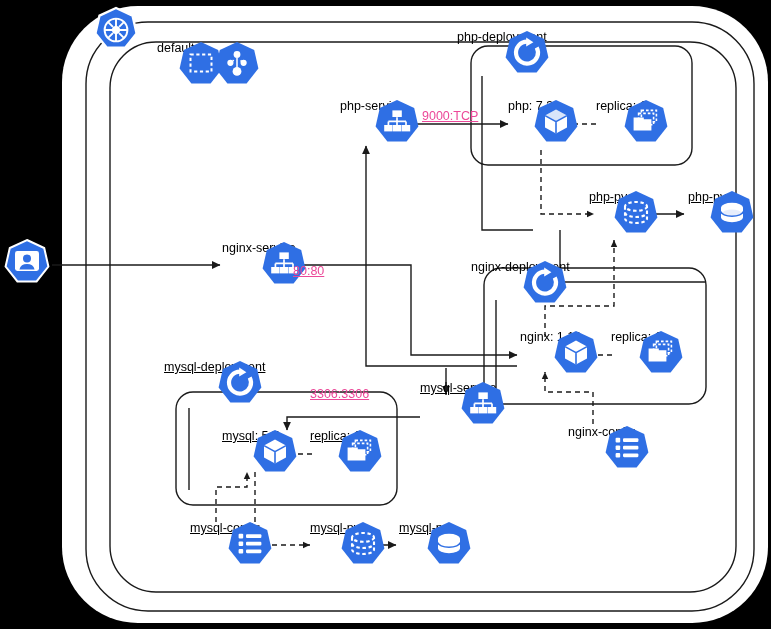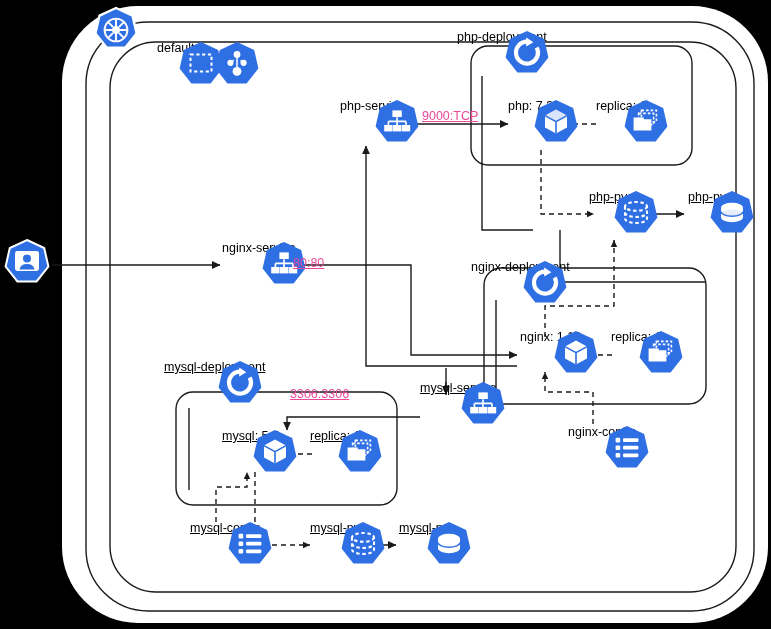--- a/index.html
+++ b/index.html
@@ -395,16 +395,16 @@
           <ellipse cx="25" cy="18.4" rx="11" ry="4.6"></ellipse>
           <path d="M14 18.4 L14 28.6 a11 4.6 0 0 0 22 0 L36 18.4 Z"></path>
         </g>
         <path d="M14 22.6 a11 4.6 0 0 0 22 0" fill="none" stroke="#2f6fe4" stroke-width="1.5"></path>
       </svg>
     </div>
     <div class="lbl u">mysql-pv</div>
   </div>
 
   <div class="edgelbl u" style="left:422px;top:109px;">9000:TCP</div>
-  <div class="edgelbl" style="left:293px;top:256px;text-decoration:underline;">80:80</div>
-  <div class="edgelbl u" style="left:290px;top:387px;">3306:3306</div>
+  <div class="edgelbl" style="left:293px;top:264px;text-decoration:underline;">80:80</div>
+  <div class="edgelbl u" style="left:310px;top:387px;">3306:3306</div>
 
 </div>
 
 </body></html>

